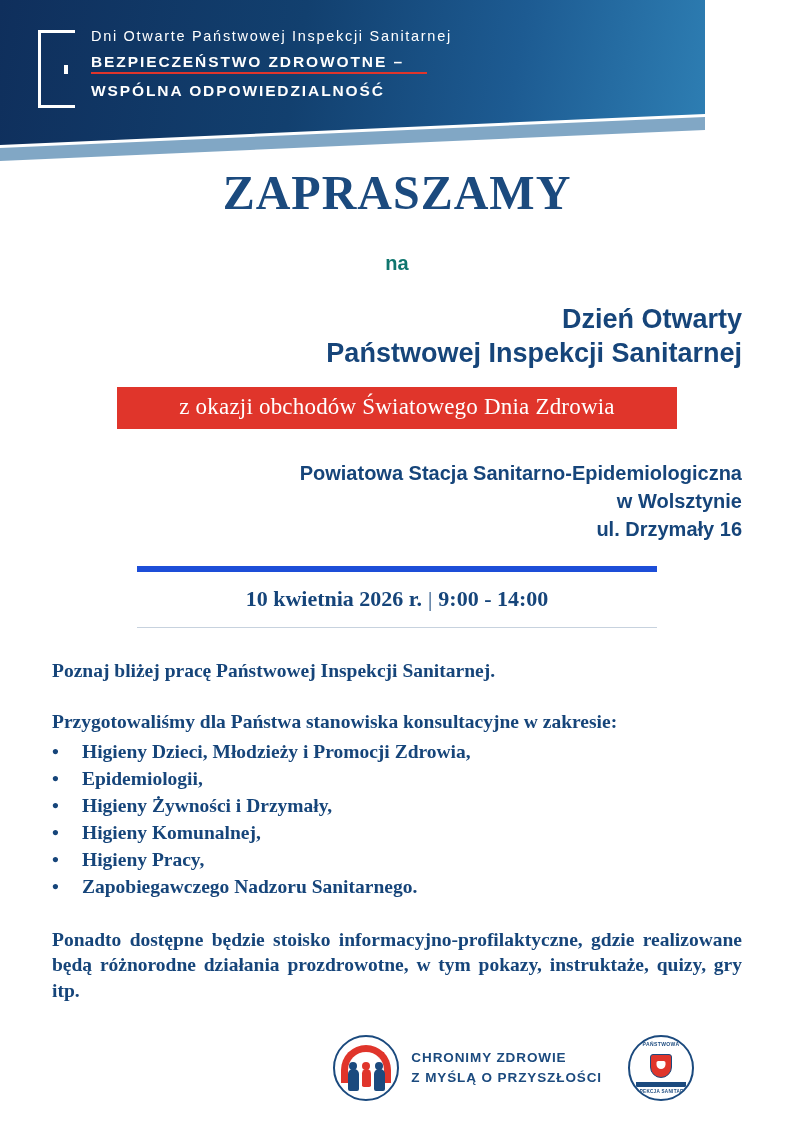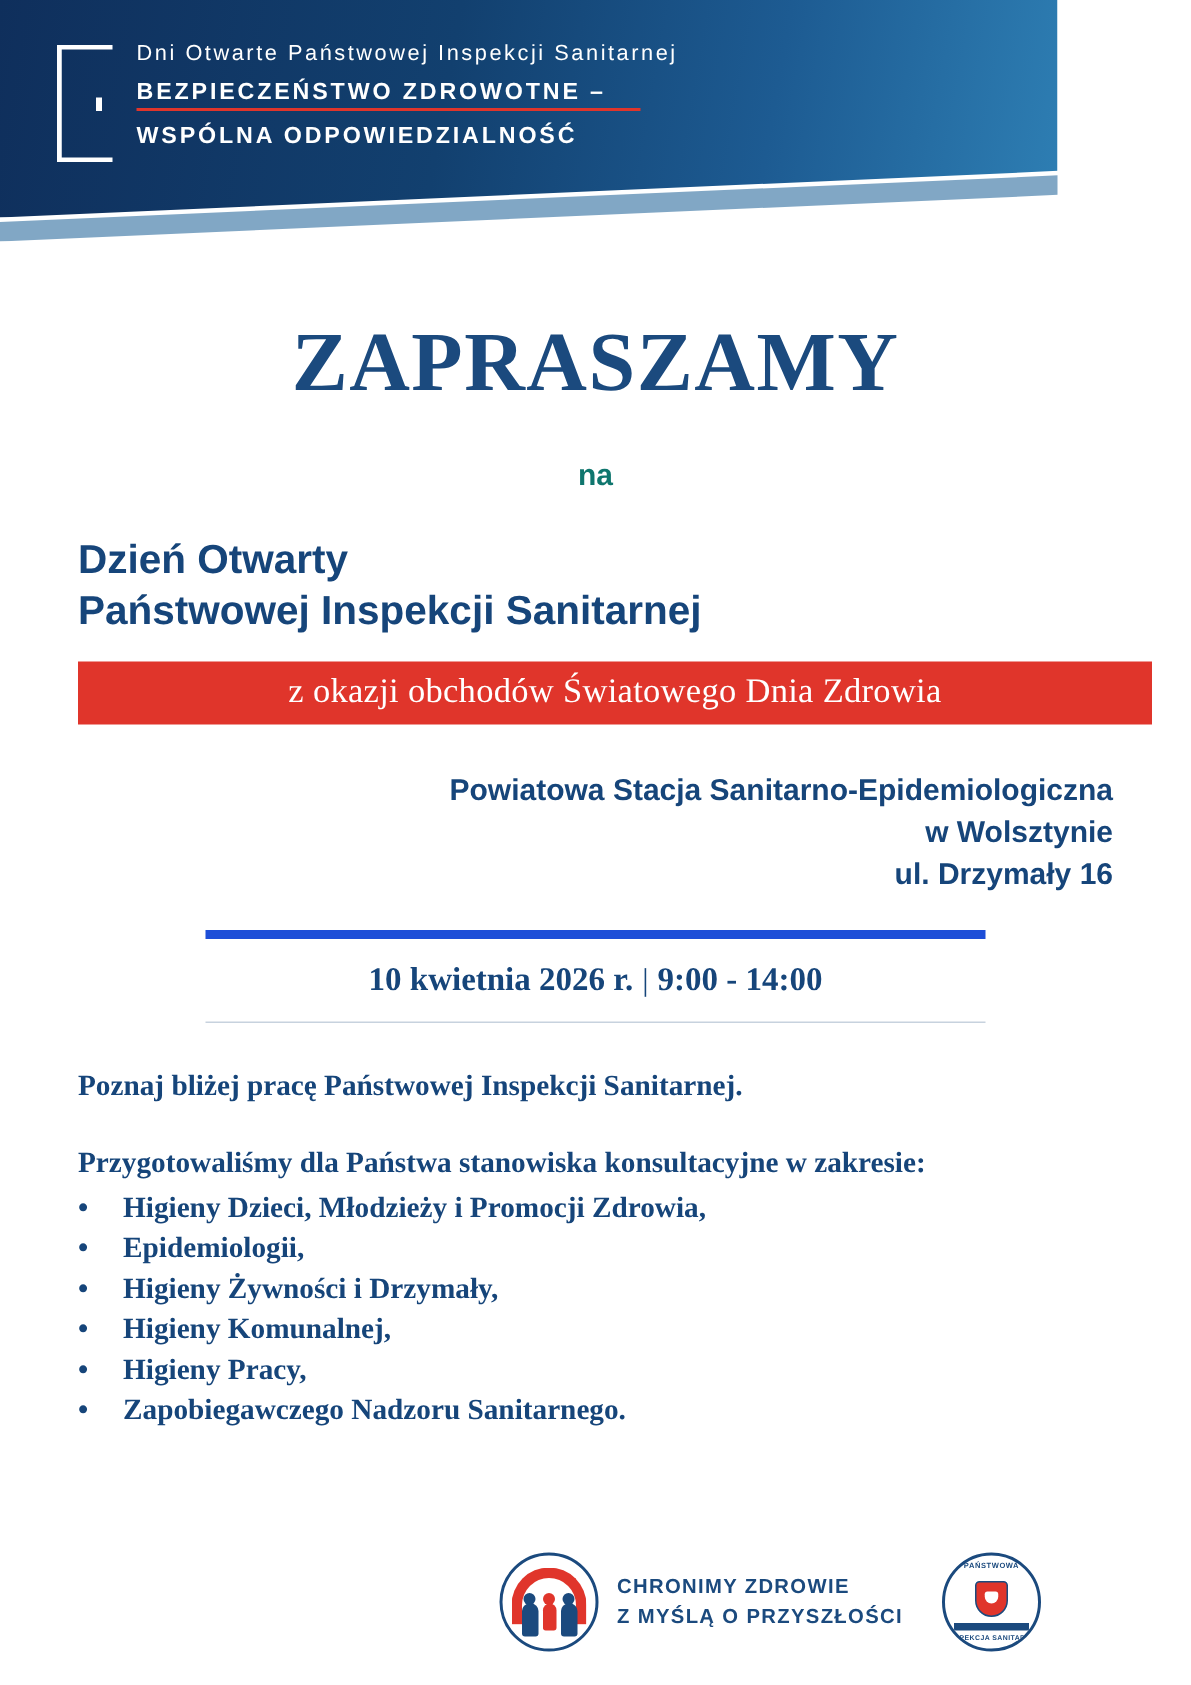--- a/index.html
+++ b/index.html
@@ -110,46 +110,45 @@
   }
 
   
   .content {
     padding: 0 52px;
     position: relative;
   }
 
   .zapraszamy {
     text-align: center;
-    font-size: 56px;
+    font-size: 48px;
     font-weight: bold;
     color: #1b4a7e;
     letter-spacing: 1px;
-    margin-top: 45px;
   }
   .na {
     text-align: center;
     font-family: "Liberation Sans", sans-serif;
     font-size: 20px;
     font-weight: bold;
     color: #0f766e;
     margin-top: 32px;
   }
   .event-title {
-    text-align: left;
+    text-align: right;
     font-family: "Liberation Sans", sans-serif;
     font-size: 27px;
     font-weight: bold;
     color: #16457a;
     line-height: 1.25;
     margin-top: 28px;
   }
   .red-banner {
     margin: 16px auto 0;
-    width: 716px;
+    width: 560px;
     background: #e0352b;
     color: #ffffff;
     text-align: center;
     font-size: 23px;
     padding: 7px 0 9px;
     font-family: "Liberation Serif", serif;
     letter-spacing: 0.2px;
   }
   .venue {
     text-align: right;
@@ -421,20 +420,21 @@
     <li>
         <span class="bullet">•</span>
         <span>Higieny Pracy,</span>
       </li>
     <li>
         <span class="bullet">•</span>
         <span>Zapobiegawczego Nadzoru Sanitarnego.</span>
       </li>
   </ul>
 
+  <div class="para justified">Ponadto dostępne będzie stoisko informacyjno-profilaktyczne, gdzie realizowane będą różnorodne działania prozdrowotne, w tym pokazy, instruktaże, quizy, gry itp.</div>
 </div>
 
 <div class="footer">
   <div class="logo-chronimy">
     <div class="circle-mark">
       <div class="cm-arc"></div>
       <div class="cm-figs">
         <div class="cm-fig"></div>
         <div class="cm-fig red"></div>
         <div class="cm-fig"></div>

